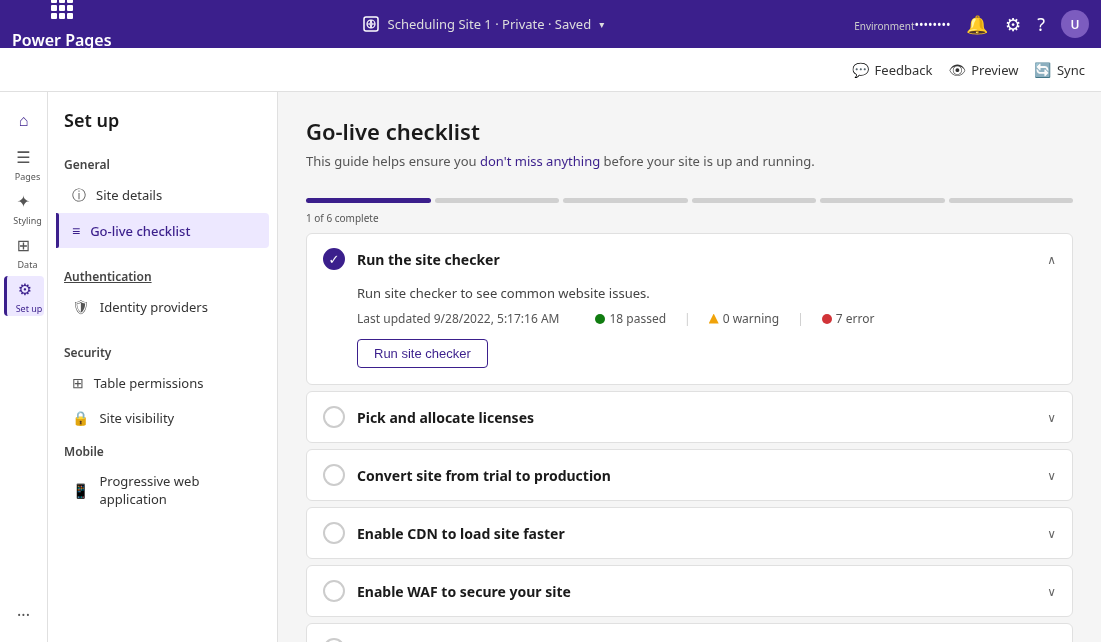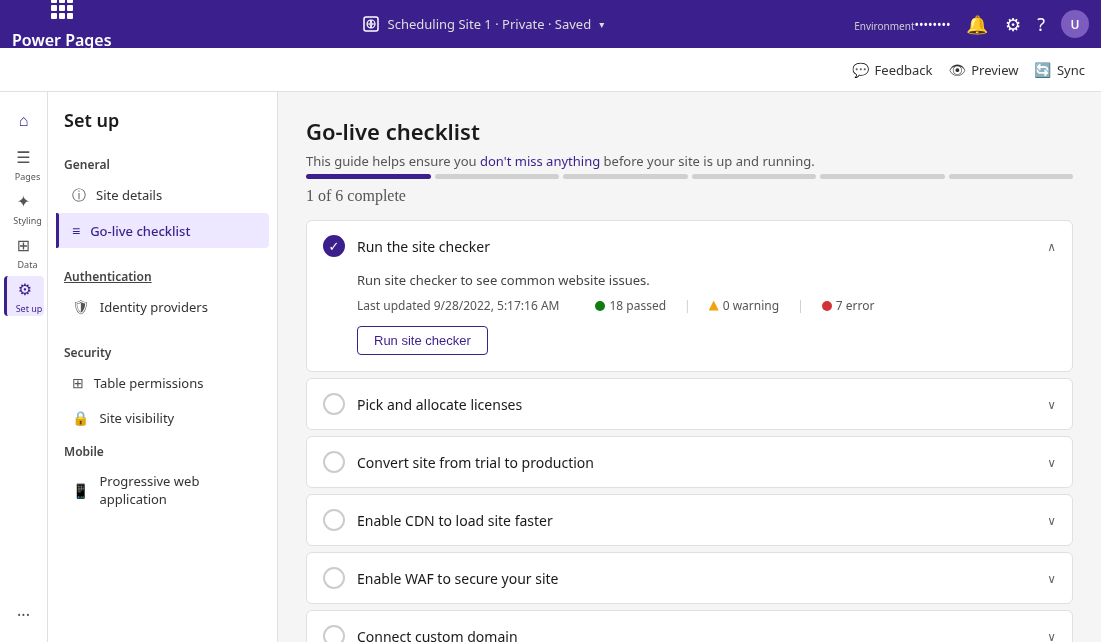--- a/index.html
+++ b/index.html
@@ -103,37 +103,37 @@
     }
 
     
     .content-area {
       flex: 1;
       overflow-y: auto;
       padding: 24px 28px;
       background: #f5f5f5;
     }
     .page-title { font-size: 22px; font-weight: 600; color: #1a1a1a; margin-bottom: 6px; }
-    .page-subtitle { font-size: 13px; color: #555; margin-bottom: 4px; }
+    .page-subtitle { font-size: 13px; color: #555; margin-bottom: 28px; }
     .page-subtitle a { color: #3b1f8c; text-decoration: none; }
 
     
     .progress-track {
       display: flex;
       gap: 4px;
       margin-bottom: 8px;
     }
     .progress-seg {
       height: 5px;
       border-radius: 3px;
       flex: 1;
     }
     .progress-seg.filled { background: #3b1f8c; }
     .progress-seg.empty { background: #d0d0d0; }
-    .progress-label { font-size: 16px; color: #555; margin-bottom: 15px; font-family: Liberation Serif, serif; }
+    .progress-label { font-size: 10px; color: #555; margin-bottom: 8px; }
 
     
     .checklist { display: flex; flex-direction: column; gap: 6px; }
     .checklist-item {
       background: white;
       border: 1px solid #e0e0e0;
       border-radius: 6px;
       overflow: hidden;
     }
     .checklist-item-header {
@@ -152,21 +152,21 @@
       display: flex;
       align-items: center;
       justify-content: center;
     }
     .check-circle.checked {
       background: #3b1f8c;
       border-color: #3b1f8c;
       color: white;
       font-size: 13px;
     }
-    .checklist-item-title { font-size: 14px; font-weight: 400; color: #1a1a1a; flex: 1; }
+    .checklist-item-title { font-size: 14px; font-weight: 700; color: #1a1a1a; flex: 1; }
     .expand-icon { font-size: 12px; color: #666; }
 
     
     .checklist-expanded {
       padding: 0 16px 16px 50px;
     }
     .expanded-desc { font-size: 13px; color: #444; margin-bottom: 8px; }
     .expanded-meta { font-size: 12px; color: #555; margin-bottom: 12px; display: flex; align-items: center; gap: 18px; flex-wrap: wrap; }
     .status-badge { display: flex; align-items: center; gap: 4px; font-size: 12px; }
     .dot-green { width: 10px; height: 10px; background: #107c10; border-radius: 50%; }

